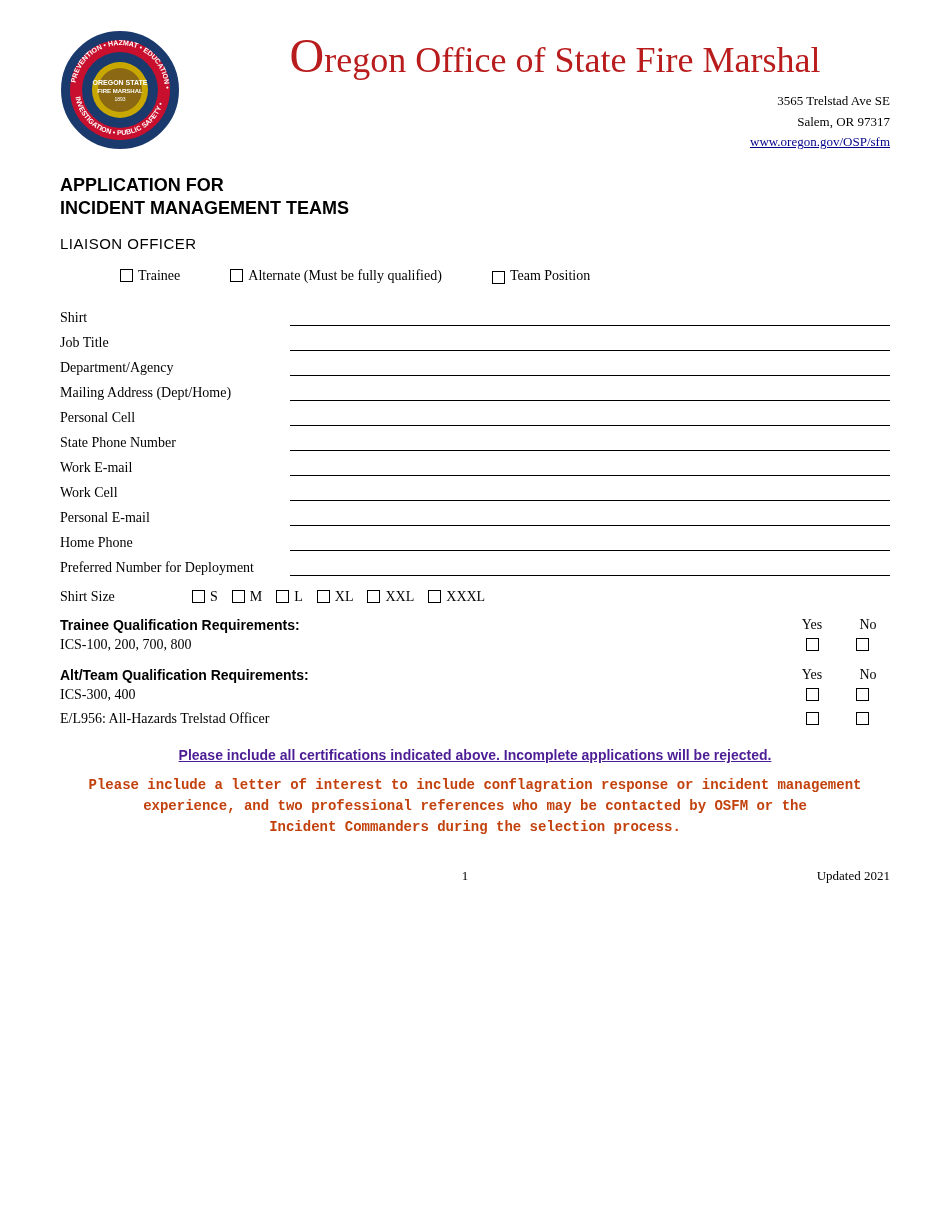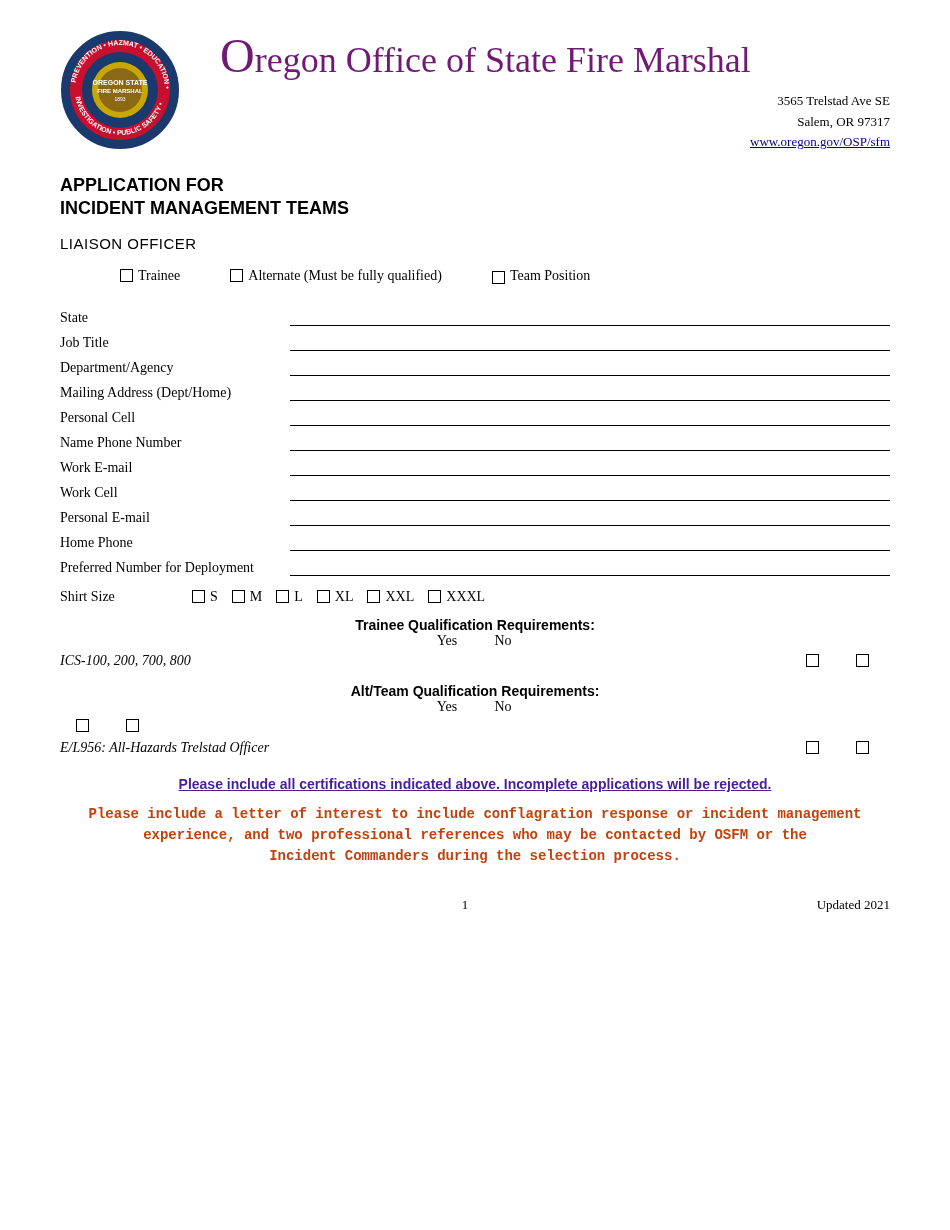--- a/index.html
+++ b/index.html
@@ -25,23 +25,24 @@
     }
 
     .title-area {
       flex: 1;
       padding-left: 20px;
     }
     .org-title {
       font-size: 36px;
       font-family: Times New Roman, serif;
       font-weight: normal;
-      color: #701a75;
+      color: #b91c1c;
       line-height: 1.1;
       margin-bottom: 8px;
+      text-align: center;
     }
     .org-title span.big-o {
       font-size: 48px;
       font-family: Times New Roman, serif;
     }
     .address-block {
       text-align: right;
       font-size: 13px;
       line-height: 1.6;
       color: #000;
@@ -148,21 +149,20 @@
     }
 
     
     .qual-section {
       margin-top: 12px;
     }
     .qual-header-row {
       display: flex;
       align-items: center;
       margin-bottom: 4px;
-      flex-direction: column;
     }
     .qual-header-label {
       flex: 1;
       font-size: 14px;
       font-family: Arial, sans-serif;
       font-weight: bold;
     }
     .qual-yes-no {
       display: flex;
       gap: 12px;
@@ -171,21 +171,20 @@
     .qual-col-header {
       font-size: 14px;
       font-family: Times New Roman, serif;
       text-align: center;
       width: 50px;
     }
     .qual-row {
       display: flex;
       align-items: center;
       margin-bottom: 8px;
-      font-style: italic;
     }
     .qual-row-label {
       flex: 1;
       font-size: 14px;
       font-family: Times New Roman, serif;
     }
     .qual-checkboxes {
       display: flex;
       gap: 0;
       width: 100px;
@@ -294,41 +293,41 @@
     <span>Alternate (Must be fully qualified)</span>
   </div>
   <div class="checkbox-item">
     <span class="cb-box"></span>
     <span>Team Position</span>
   </div>
 </div>
 
 <div class="form-section">
   <div class="form-field">
-    <span class="field-label">State</span>
+    <span class="field-label">Shirt</span>
     <div class="field-line"></div>
   </div>
   <div class="form-field">
     <span class="field-label">Job Title</span>
     <div class="field-line"></div>
   </div>
   <div class="form-field">
     <span class="field-label">Department/Agency</span>
     <div class="field-line"></div>
   </div>
   <div class="form-field">
     <span class="field-label">Mailing Address (Dept/Home)</span>
     <div class="field-line"></div>
   </div>
   <div class="form-field">
     <span class="field-label">Personal Cell</span>
     <div class="field-line"></div>
   </div>
   <div class="form-field">
-    <span class="field-label">Name Phone Number</span>
+    <span class="field-label">State Phone Number</span>
     <div class="field-line"></div>
   </div>
   <div class="form-field">
     <span class="field-label">Work E-mail</span>
     <div class="field-line"></div>
   </div>
   <div class="form-field">
     <span class="field-label">Work Cell</span>
     <div class="field-line"></div>
   </div>
@@ -399,20 +398,21 @@
 
 <div class="qual-section" style="margin-top:14px;">
   <div class="qual-header-row">
     <span class="qual-header-label">Alt/Team Qualification Requirements:</span>
     <div class="qual-yes-no">
       <span class="qual-col-header">Yes</span>
       <span class="qual-col-header">No</span>
     </div>
   </div>
   <div class="qual-row">
+    <span class="qual-row-label">ICS-300, 400</span>
     <div class="qual-checkboxes">
       <div class="qual-cb">
         <span class="cb-box"></span>
       </div>
       <div class="qual-cb">
         <span class="cb-box"></span>
       </div>
     </div>
   </div>
   <div class="qual-row">

